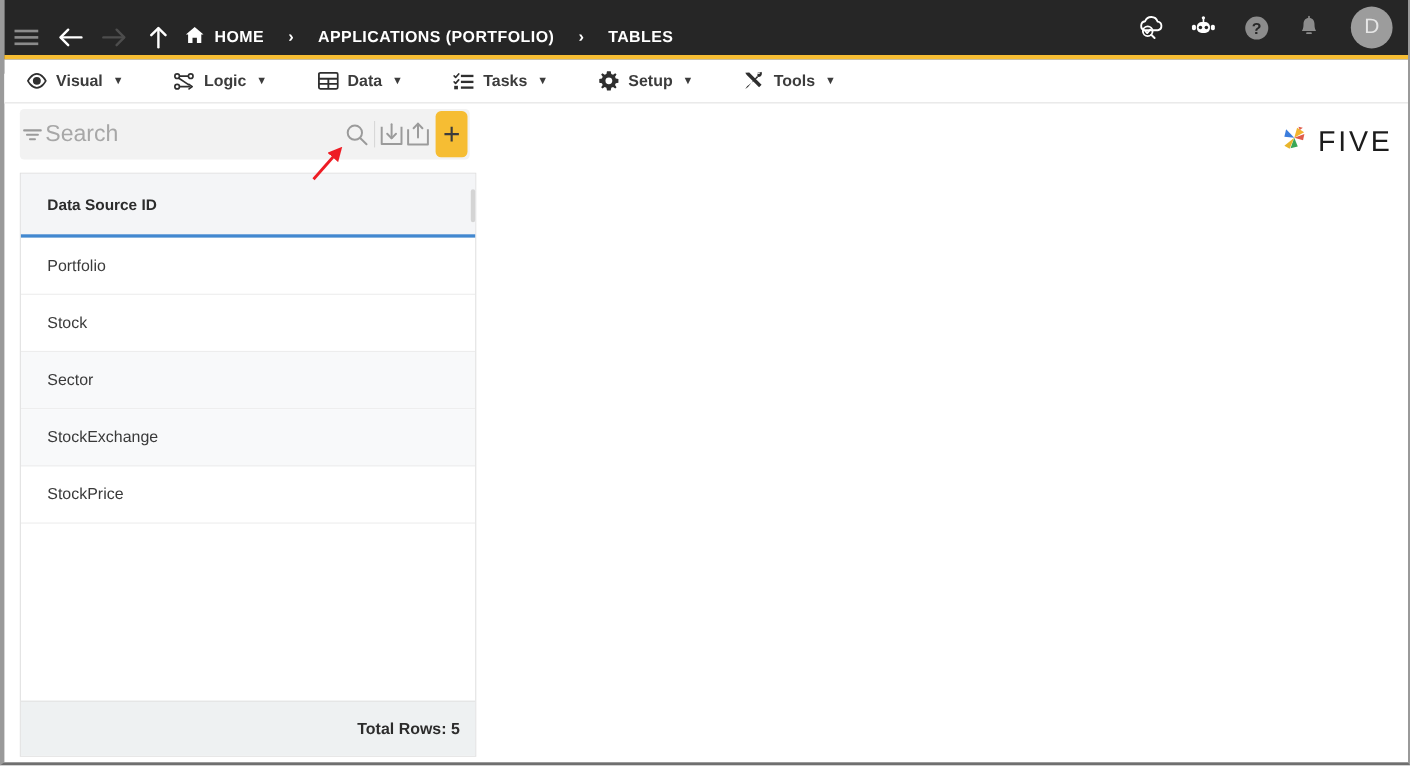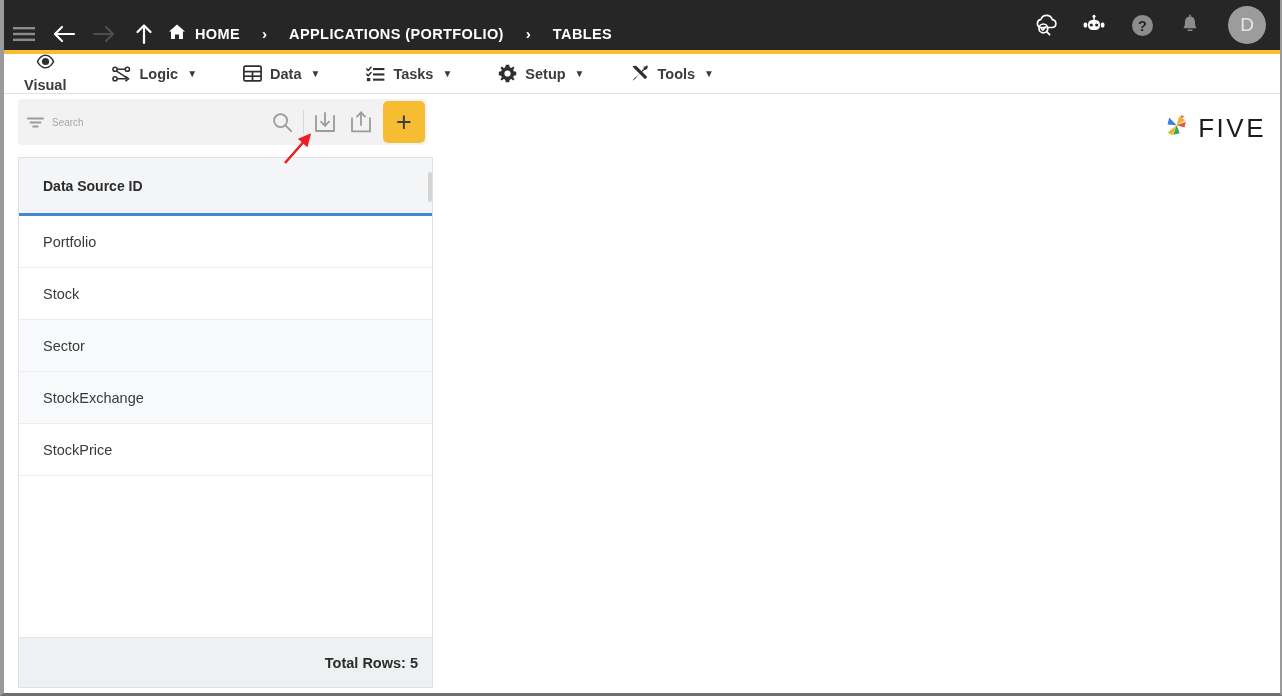--- a/index.html
+++ b/index.html
@@ -72,21 +72,21 @@
     height: 40px; background: #ffffff;
     display: flex; align-items: center;
     border-bottom: 1px solid #e2e2e2;
   }
   .menu-item {
     display: flex; align-items: center; gap: 8px;
     padding: 0 12px; height: 40px;
     color: #3c3c3c; font-size: 14.5px; font-weight: 700;
     cursor: default;
   }
-  .menu-item:first-child { margin-left: 8px; flex-direction: column; }
+  .menu-item:first-child { margin-left: 8px; }
   .menu-item + .menu-item { margin-left: 22px; text-align: center; }
   .menu-item .caret { font-size: 10px; color: #3c3c3c; margin-left: 1px; }
   .menu-ico { width: 19px; height: 19px; display: flex; align-items: center; justify-content: center; color: #2f2f2f; }
 
   .brand {
     position: absolute; right: 14px; top: 54px; height: 40px;
     display: flex; align-items: center; gap: 8px;
   }
   .brand-word {
     font-size: 26px; font-weight: 400; letter-spacing: 2.5px;
@@ -104,21 +104,21 @@
     margin: 4px 2px 0 10px;
     height: 46px;
     background: #f2f2f2;
     border-radius: 4px;
     display: flex; align-items: center;
   }
   .filter-ico { width: 34px; display: flex; align-items: center; justify-content: center; color: #9b9b9b; }
   .search-input {
     flex: 1; border: 0; outline: 0; background: transparent;
     font-family: "Liberation Sans", sans-serif;
-    font-size: 10px; color: #0369a1;
+    font-size: 21px; color: #0369a1;
   }
   .search-input::placeholder { color: #a7a7a7; }
   .tb-ico {
     width: 36px; height: 46px;
     display: flex; align-items: center; justify-content: center;
     color: #9b9b9b;
   }
   .tb-divider { width: 1px; height: 24px; background: #d8d8d8; margin: 0 3px; }
   .add-btn {
     width: 42px; height: 42px; margin-right: 2px; margin-left: 4px;

